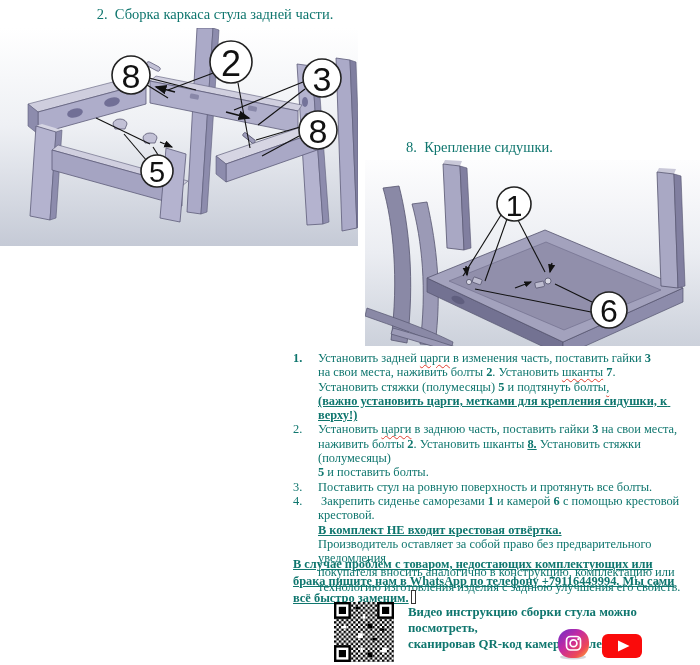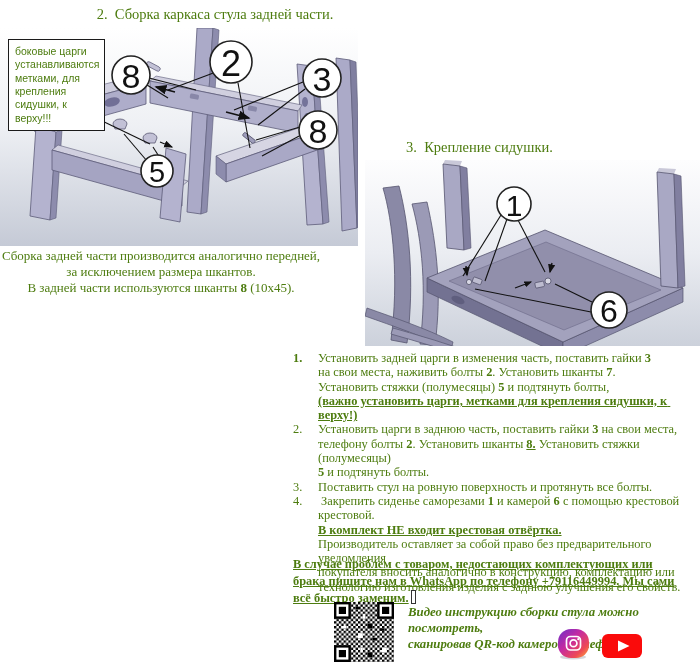--- a/index.html
+++ b/index.html
@@ -1,36 +1,36 @@
 <!DOCTYPE html>
 <html><head>
 <meta charset="utf-8">
 <style>
   html,body{margin:0;padding:0;background:#fff;}
   .page{position:relative;width:700px;height:665px;background:#fff;overflow:hidden;
-        font-family:"Liberation Serif",serif;color:#4d7c0f;}
+        font-family:"Liberation Serif",serif;color:#0f766e;}
   .abs{position:absolute;}
   .pre{white-space:pre-wrap;}
   .title{font-size:14.5px;}
   .title2{left:55px;top:6px;width:320px;text-align:center;}
   .title3{left:406px;top:139px;}
   .notebox{left:8px;top:39px;width:86px;border:1.6px solid #1a1a1a;background:#fff;
            padding:5px 3px 5px 6px;font-family:"Liberation Sans",sans-serif;
            font-size:10.5px;line-height:1.27;z-index:3;}
   .caption-back{left:0;top:248px;width:322px;text-align:center;font-size:13px;line-height:16px;}
   .instructions{left:293px;top:351px;width:412px;font-size:12.4px;line-height:14.3px;}
   .item{display:flex;}
   .item .num{width:25px;flex:none;}
   .item .body{flex:1;}
   .contact{left:293px;top:556px;width:412px;font-size:12.4px;line-height:16.8px;}
-  .qr-caption{left:408px;top:604px;width:285px;font-size:12.8px;line-height:16px;font-style:italic;}
+  .qr-caption{left:408px;top:604px;width:285px;font-size:12.8px;line-height:16px;}
   .rline{white-space:pre-wrap;}
   .b{font-weight:700;}
   .u{text-decoration:underline;}
-  .sq{text-decoration-style:wavy;text-decoration-color:#e04030;
+  .sq{text-decoration:underline;text-decoration-style:wavy;text-decoration-color:#e04030;
       text-decoration-thickness:1px;text-underline-offset:2px;}
   .cur{display:inline-block;width:3px;height:12px;border:1px solid #333;margin-left:2px;
        vertical-align:-2px;}
   svg text.callout-num{font-family:"Liberation Sans",sans-serif;fill:#111;}
 </style>
 </head>
 <body>
 
 <div class="page">
 
@@ -134,29 +134,23 @@
     <g>
       <circle cx="318" cy="102" r="19" fill="#fff" stroke="#222" stroke-width="1.6"></circle>
       <text class="callout-num" x="318" y="103" font-size="34" text-anchor="middle" dominant-baseline="central">8</text>
     </g>
     <g>
       <circle cx="157" cy="143" r="16" fill="#fff" stroke="#222" stroke-width="1.6"></circle>
       <text class="callout-num" x="157" y="144" font-size="29" text-anchor="middle" dominant-baseline="central">5</text>
     </g>
   </svg>
 
-  <div class="abs notebox">боковые царги устанавливаются метками, для крепления сидушки, к верху!!!</div>
-
-  <div class="abs caption-back">
-      <div class="rline"><span>Сборка задней части производится аналогично передней,</span></div>
-      <div class="rline"><span>за исключением размера шкантов.</span></div>
-      <div class="rline"><span>В задней части используются шканты </span><span class="b">8</span><span> (10x45).</span></div>
-    </div>
-
-  <div class="abs title title3 pre">3.  Крепление сидушки.</div>
+
+
+  <div class="abs title title3 pre">8.  Крепление сидушки.</div>
 
   <svg class="abs" style="left:365px;top:160px" width="335" height="186" viewBox="0 0 335 186">
     <defs>
       <linearGradient id="bg2" x1="0" y1="0" x2="0" y2="1">
         <stop offset="0" stop-color="#fdfdfe"></stop>
           <stop offset="0.5" stop-color="#ebedf2"></stop>
           <stop offset="1" stop-color="#ccd1db"></stop>
       </linearGradient>
       <marker id="arr2" markerWidth="8" markerHeight="7" refX="5.5" refY="2.6" orient="auto">
         <path d="M0,0 L6.5,2.6 L0,5.2 Z" fill="#111"></path>
@@ -227,22 +221,22 @@
           <div class="rline"><span>Установить стяжки (полумесяцы) </span><span class="b">5</span><span> и подтянуть болты</span><span class="sq">,</span></div>
           <div class="rline"><span class="b u">(важно установить царги, метками для крепления сидушки, к верху!)</span></div>
         </div>
     </div>
     <div class="item">
       <div class="num">
           <div class="rline"><span>2.</span></div>
         </div>
       <div class="body">
           <div class="rline"><span>Установить </span><span class="sq">царги</span><span> в заднюю часть, поставить гайки </span><span class="b">3</span><span> на свои места,</span></div>
-          <div class="rline"><span>телефону болты </span><span class="b">2</span><span>. Установить шканты </span><span class="b u">8.</span><span> Установить стяжки (полумесяцы)</span></div>
-          <div class="rline"><span class="b">5</span><span> и подтянуть болты.</span></div>
+          <div class="rline"><span>наживить болты </span><span class="b">2</span><span>. Установить шканты </span><span class="b u">8.</span><span> Установить стяжки (полумесяцы)</span></div>
+          <div class="rline"><span class="b">5</span><span> и поставить болты.</span></div>
         </div>
     </div>
     <div class="item">
       <div class="num">
           <div class="rline"><span>3.</span></div>
         </div>
       <div class="body">
           <div class="rline"><span>Поставить стул на ровную поверхность и протянуть все болты.</span></div>
         </div>
     </div>

